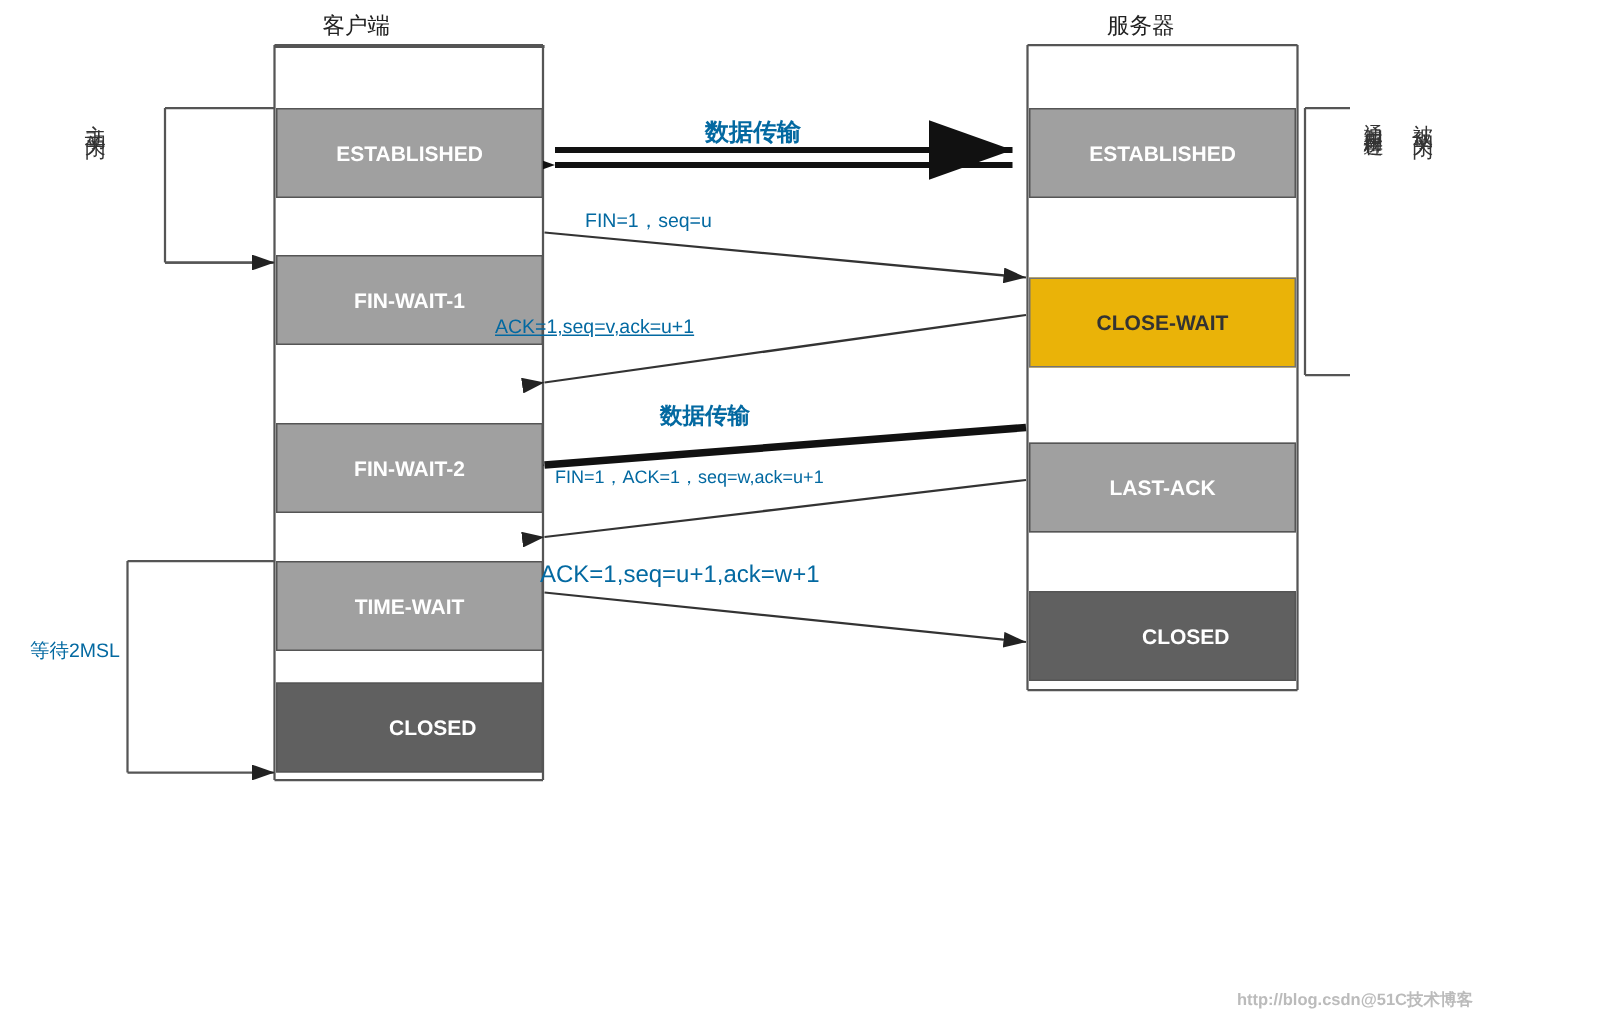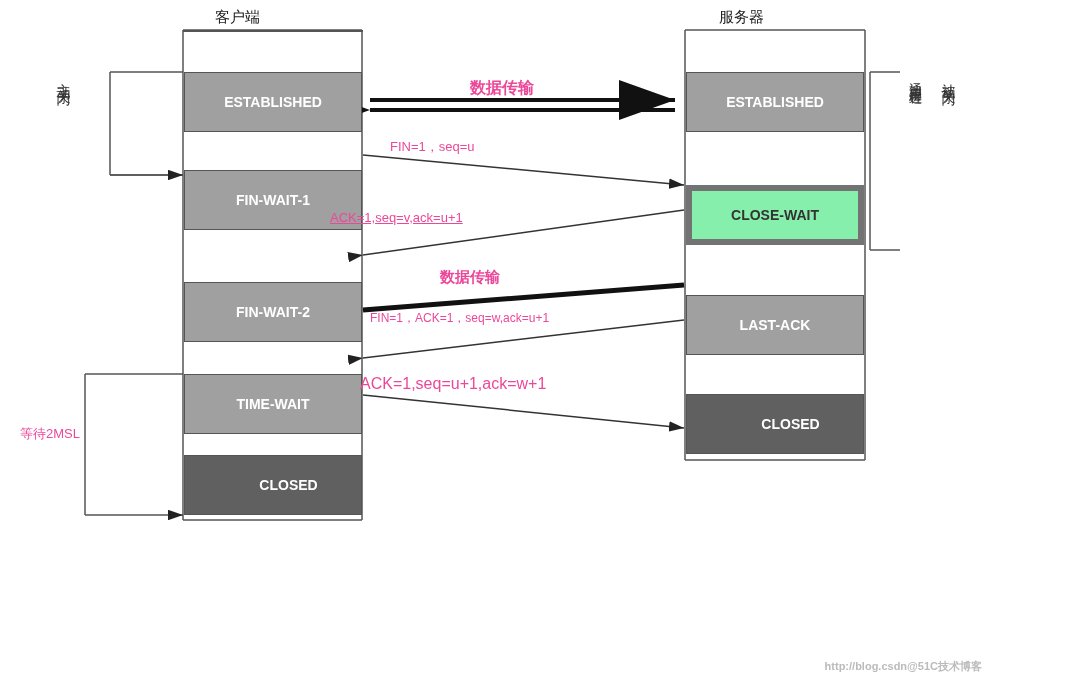--- a/index.html
+++ b/index.html
@@ -23,27 +23,27 @@
       display: flex;
       align-items: center;
       justify-content: center;
       font-size: 14px;
       font-weight: bold;
       border: 1px solid #555;
       color: #fff;
     }
     .state-box.light { background: #a0a0a0; }
     .state-box.dark  { background: #606060; padding-left: 31px; }
-    .state-box.white { background: #86efac; color: #333; border: 6px solid #737373; }
+    .state-box.white { background: #eab308; color: #333; border: 1px solid #737373; }
 
     
     .label {
       position: absolute;
       font-size: 13px;
-      color: #ec4899;
+      color: #0369a1;
       white-space: nowrap;
     }
 
     
     svg.arrows {
       position: absolute;
       top: 0; left: 0;
       width: 1066px;
       height: 684px;
       pointer-events: none;
@@ -124,21 +124,21 @@
     <line x1="85" y1="515" x2="183" y2="515" stroke="#555" stroke-width="1.5"></line>
     <line x1="183" y1="515" x2="183" y2="515" stroke="#555" stroke-width="1.5" marker-end="url(#arrowhead-right)"></line>
 
     <line x1="870" y1="72" x2="870" y2="250" stroke="#555" stroke-width="1.5"></line>
     <line x1="870" y1="72" x2="900" y2="72" stroke="#555" stroke-width="1.5"></line>
     <line x1="870" y1="250" x2="900" y2="250" stroke="#555" stroke-width="1.5"></line>
   </svg>
 
   <div class="section-header" style="left:215px; top:8px;">客户端</div>
 
-  <div class="section-header" style="left:719px; top:8px;">服务器</div>
+  <div class="section-header" style="left:738px; top:8px;">服务器</div>
 
   <div class="state-box light" style="left:184px; top:72px; width:178px; height:60px;">ESTABLISHED</div>
   <div class="state-box light" style="left:184px; top:170px; width:178px; height:60px;">FIN-WAIT-1</div>
   <div class="state-box light" style="left:184px; top:282px; width:178px; height:60px;">FIN-WAIT-2</div>
   <div class="state-box light" style="left:184px; top:374px; width:178px; height:60px;">TIME-WAIT</div>
   <div class="state-box dark" style="left:184px; top:455px; width:178px; height:60px;">CLOSED</div>
 
   <div class="state-box light" style="left:686px; top:72px; width:178px; height:60px;">ESTABLISHED</div>
   <div class="state-box white" style="left:686px; top:185px; width:178px; height:60px;">CLOSE-WAIT</div>
   <div class="state-box light" style="left:686px; top:295px; width:178px; height:60px;">LAST-ACK</div>

